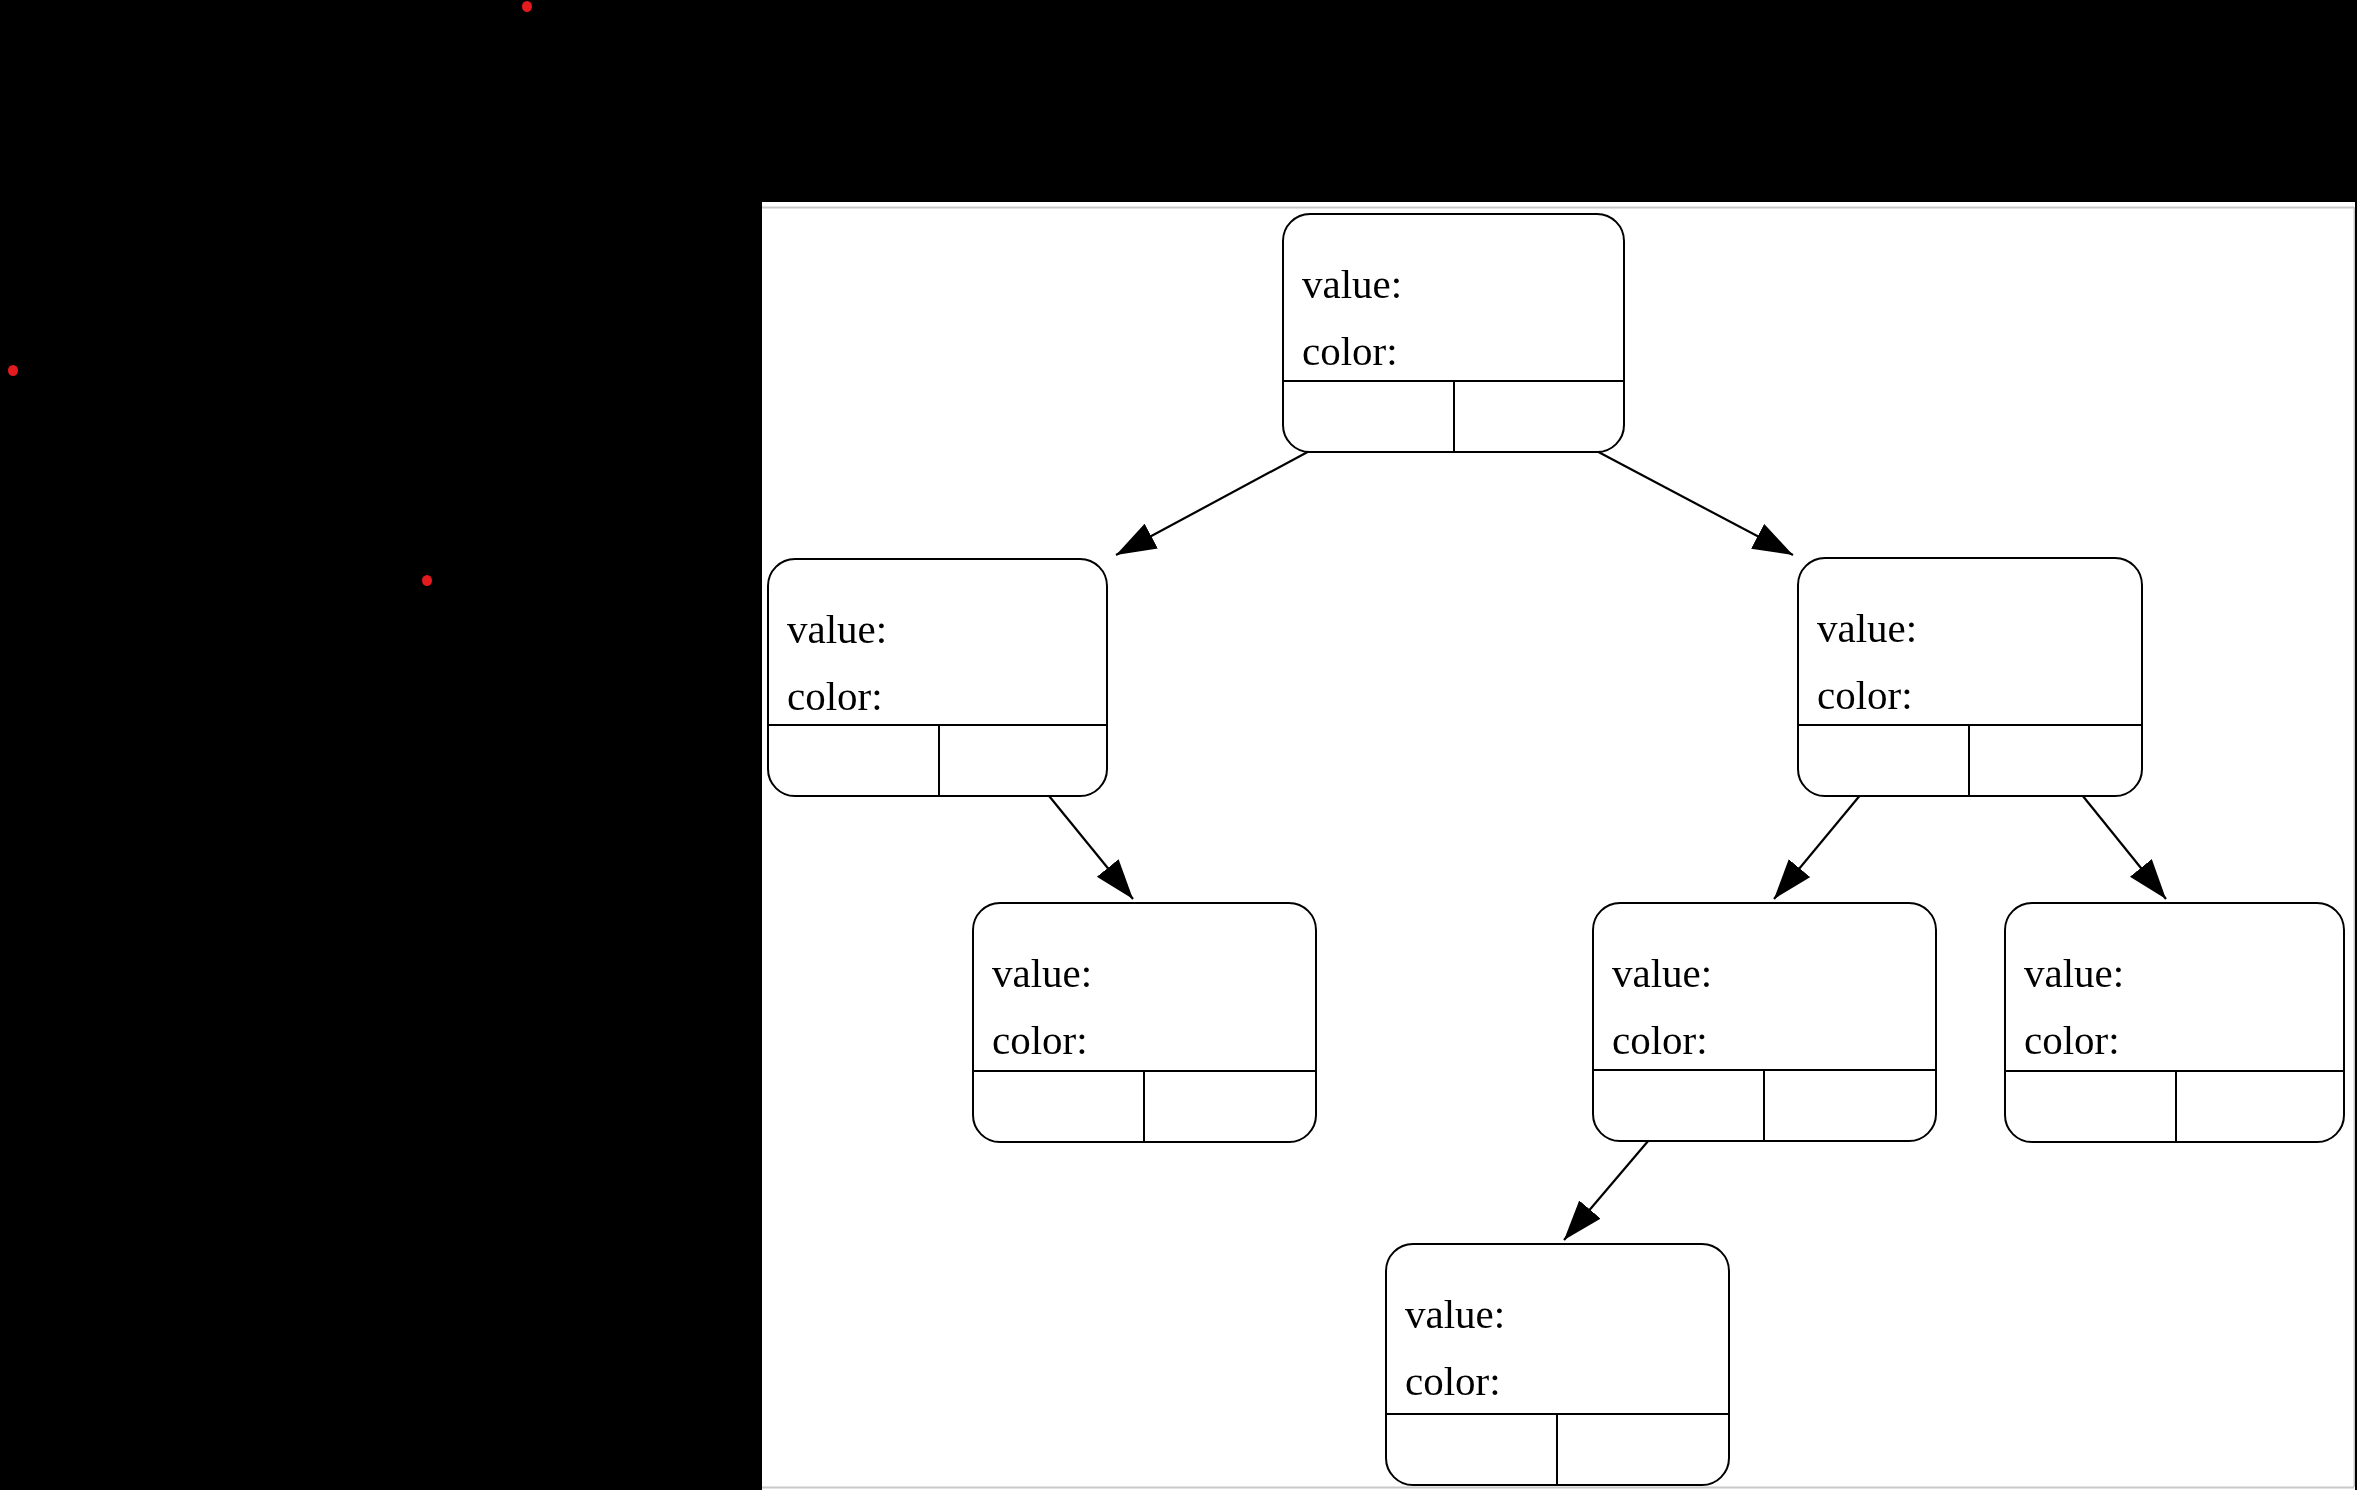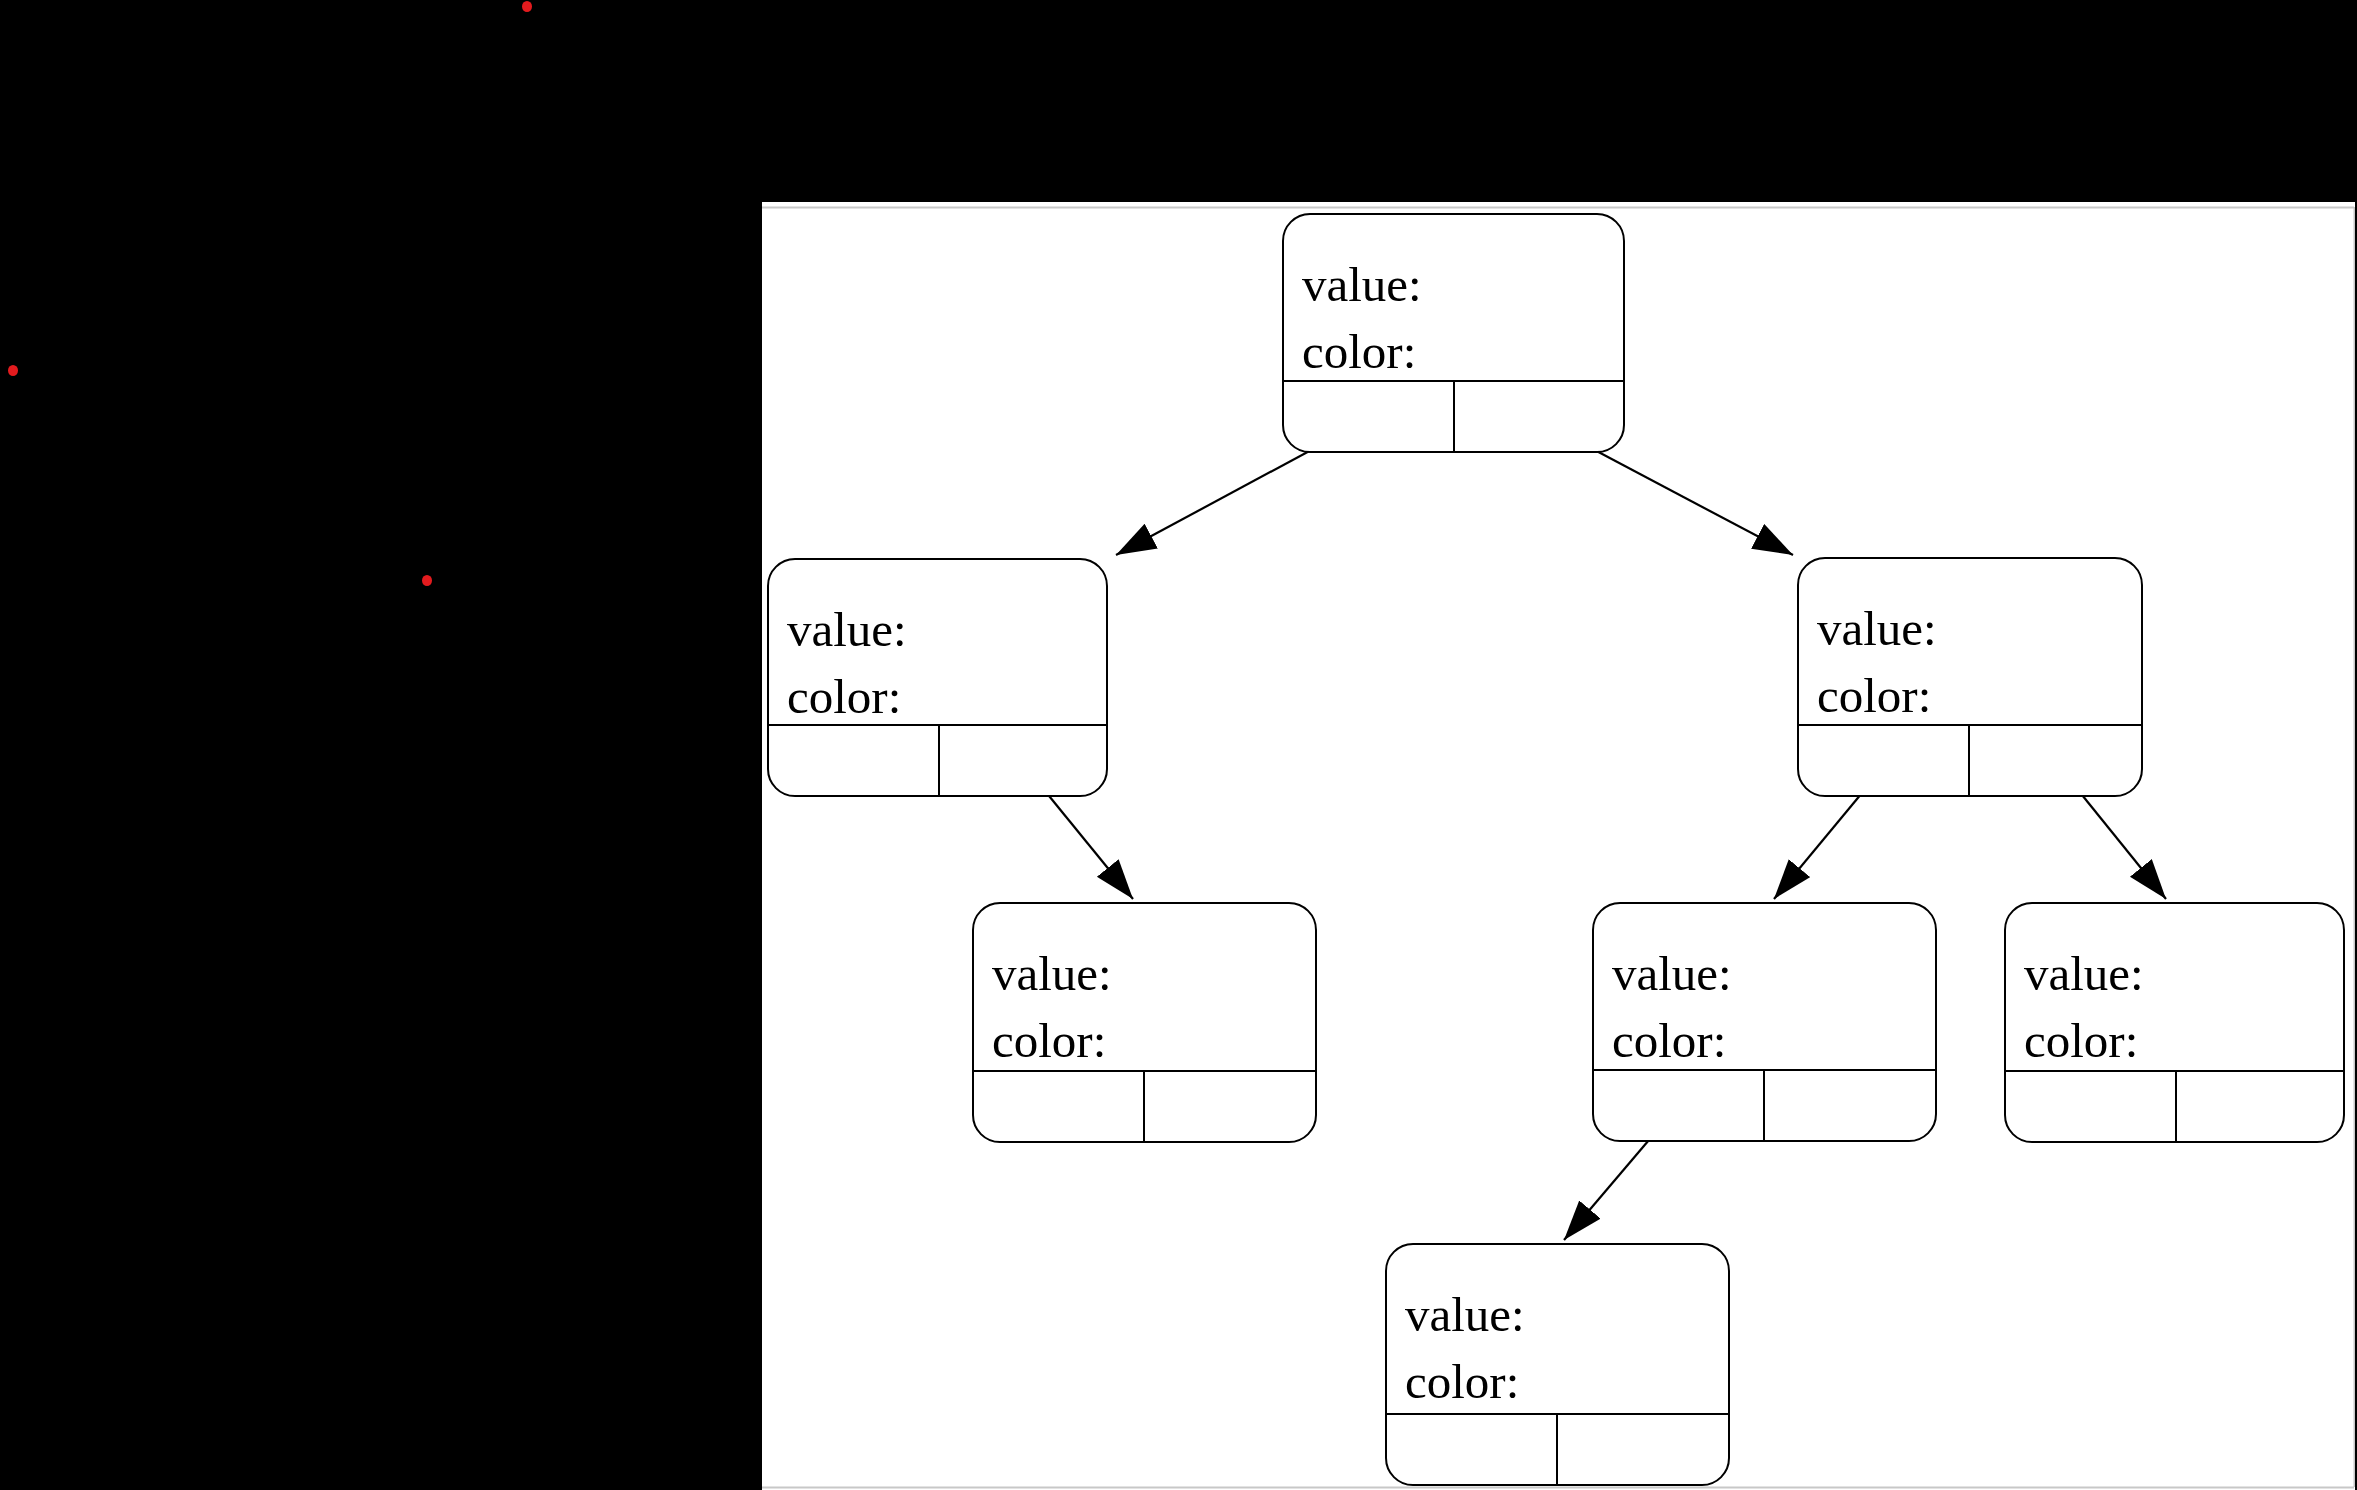--- a/index.html
+++ b/index.html
@@ -11,21 +11,21 @@
   #stage { position: absolute; left: 0; top: 0; width: 2357px; height: 1490px; }
   #panel { position: absolute; }
   #overlay { position: absolute; left: 0; top: 0; width: 2357px; height: 1490px; pointer-events: none; }
   .tree-node {
     position: absolute; box-sizing: border-box;
     background: #ffffff; border: 2px solid #000000;
     border-radius: 28px; overflow: hidden;
   }
   .node-text { padding: 36px 0 0 18px; }
   .node-line {
-    font-size: 49px; line-height: 67px; color: #000000;
+    font-size: 41px; line-height: 67px; color: #000000;
     white-space: nowrap;
   }
   .pointer-row {
     position: absolute; left: 0; right: 0; bottom: 0;
     border-top: 2px solid #000000; display: flex;
   }
   .pointer-cell-left { box-sizing: border-box; border-right: 2px solid #000000; }
   .pointer-cell-right { flex: 1; }
   .trail-dot { position: absolute; border-radius: 50%; }
 </style>

